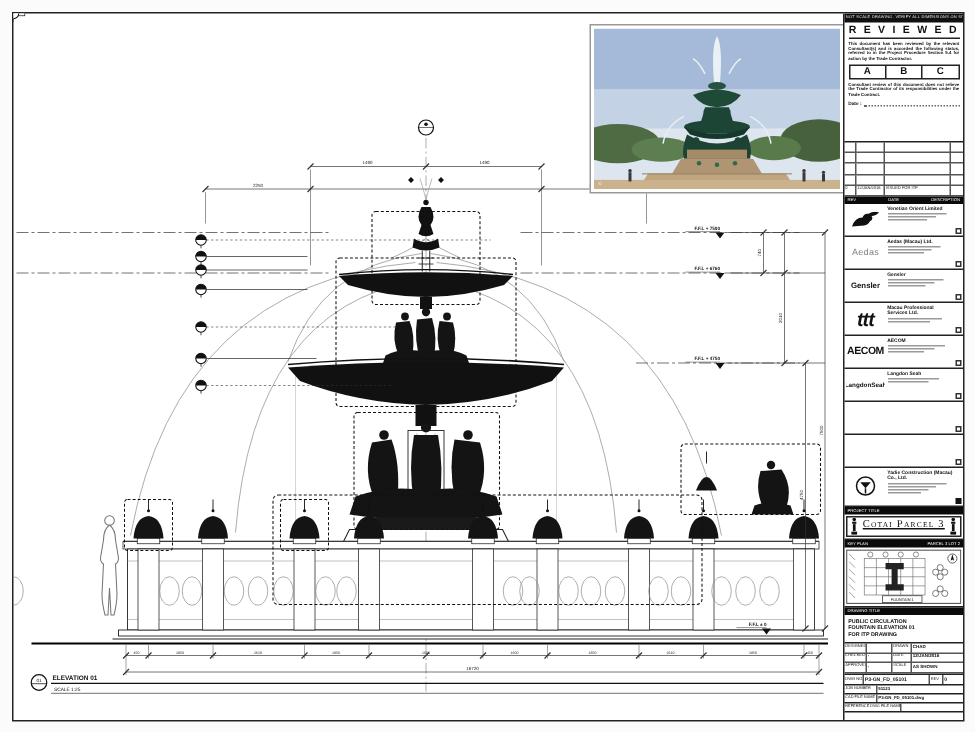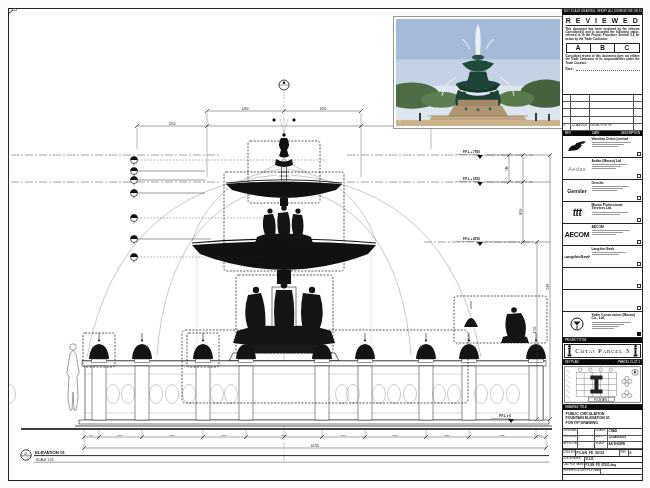--- a/index.html
+++ b/index.html
@@ -37,25 +37,25 @@
   .revrow span:last-child{border-right:none;}
   .card{flex:0 0 22px;border-bottom:1px solid #222;display:flex;padding:1.5px 1px 1px;position:relative;}
   .clogo{width:26px;display:flex;align-items:center;justify-content:center;overflow:hidden;}
   .cbody{flex:1;padding-left:1.5px;padding-right:5px;}
   .cname{font-size:3.3px;font-weight:bold;line-height:1.1;margin-bottom:1px;}
   .ml{display:block;height:1px;background:#9a9a9a;margin:1px 0;}
   .chk{position:absolute;right:1.5px;bottom:1.5px;width:3.6px;height:3.6px;border:.6px solid #333;background:#fff;}
   .sq{position:absolute;right:1.5px;bottom:1.5px;width:3.6px;height:3.6px;background:#111;}
   .logo-aedas{font-size:6px;color:#808080;letter-spacing:.2px;}
   .logo-gensler{font-size:5.2px;font-weight:bold;color:#111;}
-  .logo-ttt{font-size:10px;font-weight:bold;font-style:italic;color:#111;letter-spacing:-.5px;}
+  .logo-ttt{font-size:13px;font-weight:bold;font-style:italic;color:#111;letter-spacing:-.5px;}
   .logo-aecom{font-size:7px;font-weight:bold;color:#111;letter-spacing:-.3px;}
   .logo-ls{font-size:4.2px;font-weight:bold;color:#111;}
   .pbox{flex:0 0 17px;border-bottom:1px solid #222;padding:1px;}
-  .pboxin{border:.6px solid #222;height:100%;display:flex;align-items:center;justify-content:center;gap:3px;}
+  .pboxin{border:.6px solid #222;height:100%;display:flex;align-items:flex-start;justify-content:center;gap:3px;text-decoration:underline;}
   .pname{font-family:"Liberation Serif",serif;font-variant:small-caps;font-size:7px;letter-spacing:.8px;white-space:nowrap;}
   .kp{flex:0 0 40px;border-bottom:1px solid #222;padding:1px;}
   .kp svg{width:100%;height:100%;display:block;}
   .dtxt{flex:0 0 19px;border-bottom:1px solid #222;padding:1.5px 2.5px;font-size:3.6px;line-height:1.3;font-weight:bold;}
   .apv{flex:0 0 21px;display:flex;flex-direction:column;border-bottom:.6px solid #222;}
   .apvrow{flex:1;display:grid;grid-template-columns:15px 17px 13px 1fr;}
   .apvrow span{border-right:.4px solid #555;border-bottom:.4px solid #555;font-size:2.7px;line-height:1.1;padding:.8px .5px 0;overflow:hidden;white-space:nowrap;}
   .apvrow span:last-child{border-right:none;}
   .apvrow .v{font-size:3px;font-weight:bold;}
   .nrow{flex:0 0 7px;display:grid;grid-template-columns:13px 1fr 9px 13px;border-bottom:.6px solid #222;}

